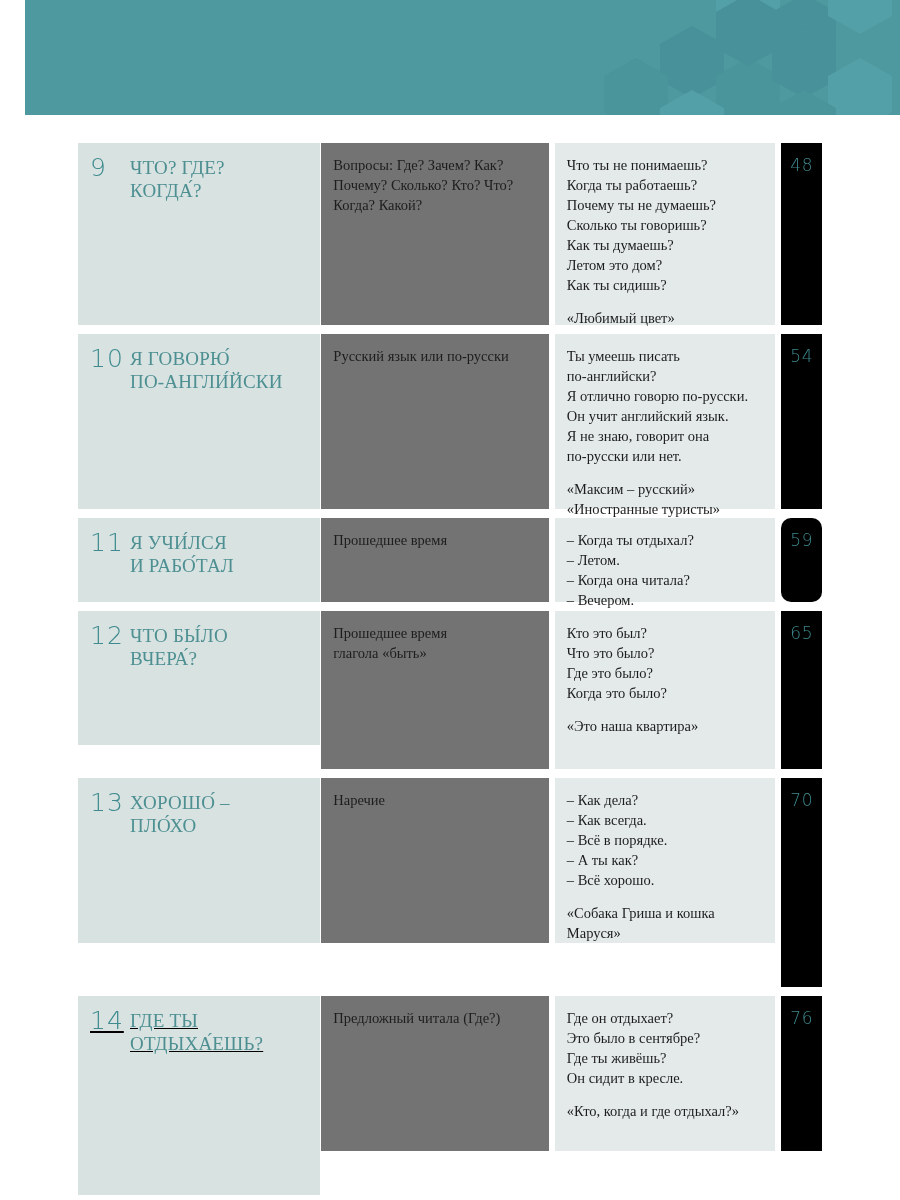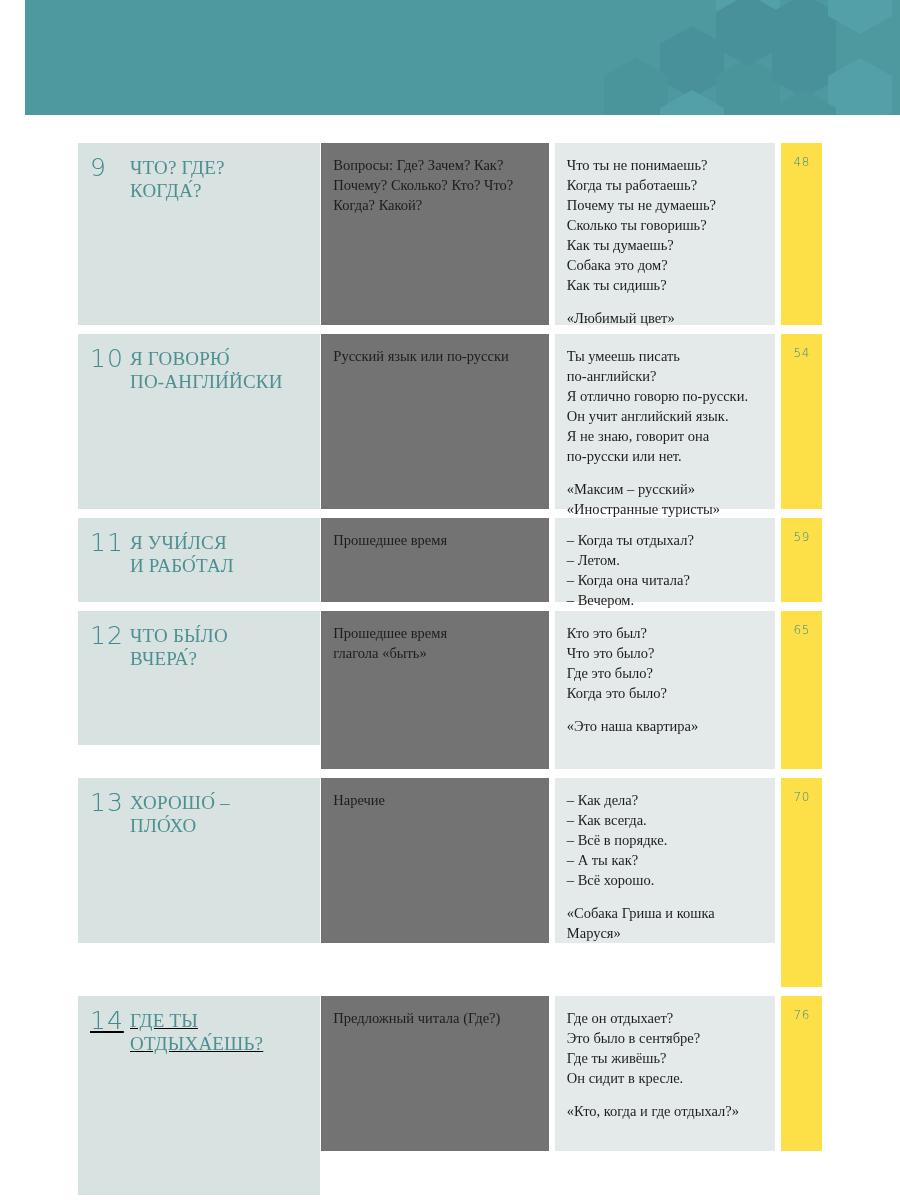--- a/index.html
+++ b/index.html
@@ -107,26 +107,26 @@
     padding: 12px 10px 14px 12px;
     color: #1d1d1d;
     font-size: 14.5px;
     line-height: 1.38;
   }
   .col-examples .gap { height: 13px; }
 
   
   .col-page {
     width: 41px;
-    background: #fde047;
+    background: #000000;
     margin-left: 6px;
     padding-top: 12px;
     color: #3e8a8e;
     font-family: "DejaVu Sans", sans-serif;
-    font-size: 12px;
+    font-size: 17px;
     font-weight: 300;
     text-align: center;
     letter-spacing: 0.5px;
   }
 
   .line { white-space: pre-wrap; }
 </style>
 </head>
 <body>
 
@@ -158,21 +158,21 @@
       <div class="line">Вопросы: Где? Зачем? Как?
 Почему? Сколько? Кто? Что?
 Когда? Какой?</div>
     </div>
     <div class="cell col-examples" style="height:182px;">
       <div class="line">Что ты не понимаешь?
 Когда ты работаешь?
 Почему ты не думаешь?
 Сколько ты говоришь?
 Как ты думаешь?
-Собака это дом?
+Летом это дом?
 Как ты сидишь?</div>
       <div class="gap"></div>
       <div class="line">«Любимый цвет»</div>
     </div>
     <div class="cell col-page" style="height:182px;">48</div>
   </div>
 
   <div class="toc-row">
     <div class="cell col-unit" style="height:175px;">
       <div class="unit-num">10</div>
@@ -206,21 +206,21 @@
       <div class="line">Прошедшее время</div>
     </div>
     <div class="cell col-examples" style="height:84px;">
       <div class="line">– Когда ты отдыхал?
 – Летом.
 – Когда она читала?
 – Вечером.</div>
       <div class="gap"></div>
       <div class="line"></div>
     </div>
-    <div class="cell col-page" style="height:84px;">59</div>
+    <div class="cell col-page" style="height:84px;border-radius:10px;">59</div>
   </div>
 
   <div class="toc-row">
     <div class="cell col-unit" style="height:134px;">
       <div class="unit-num">12</div>
       <div class="unit-title line">ЧТО БЫ́ЛО
 ВЧЕРА́?</div>
     </div>
     <div class="cell col-topic" style="height:158px;">
       <div class="line">Прошедшее время

